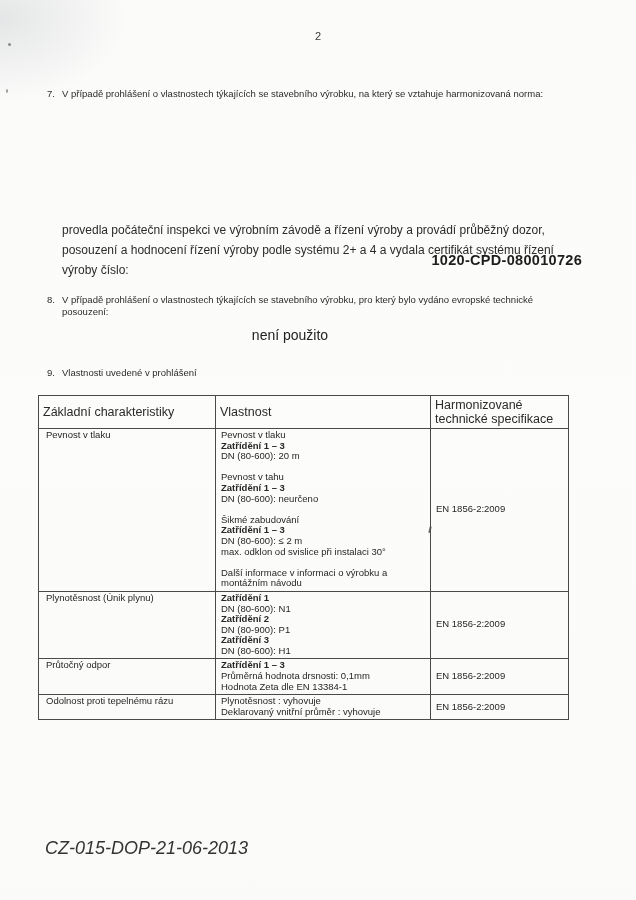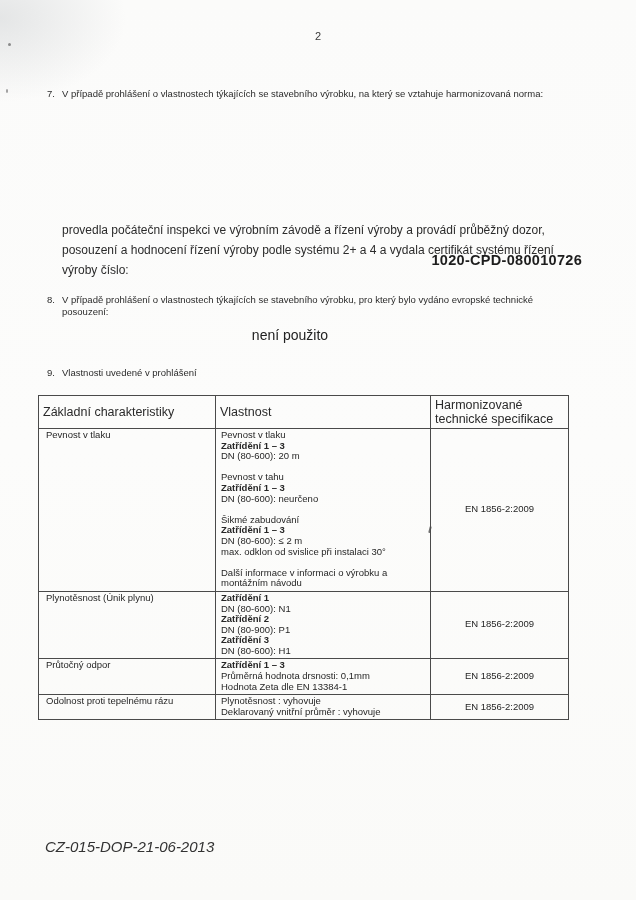--- a/index.html
+++ b/index.html
@@ -55,27 +55,27 @@
     border: 1px solid #4a4a4a;
     font-weight: normal; font-size: 12.5px; line-height: 14px;
     text-align: left; vertical-align: middle;
     height: 32px; padding: 2px 4px; color: #2a2a2a;
   }
   table.props td {
     border: 1px solid #4a4a4a;
     vertical-align: top; padding: 1px 5px 2px 5px;
   }
   table.props td.char { padding-left: 7px; }
-  table.props td.spec { text-align: center; vertical-align: middle; }
+  table.props td.spec { text-align: left; vertical-align: middle; }
   .prop-line { min-height: 10.6px; }
   .prop-line.bold { font-weight: bold; }
   .prop-line.gap { height: 9px; }
   .doc-code {
     position: absolute; top: 838px; left: 45px;
-    font-style: italic; font-size: 15px; color: #333;
+    font-style: italic; font-size: 18px; color: #333;
   }
   .speck { position: absolute; background: #8a8a8a; border-radius: 50%; }
   .speck.s1 { left: 8px; top: 43px; width: 3px; height: 3px; }
   .speck.s2 { left: 6px; top: 89px; width: 2px; height: 4px; background:#9a9a9a; }
   .speck.s3 { left: 429px; top: 526px; width: 1.5px; height: 7px; transform: rotate(14deg); background:#6f6f6f; border-radius: 1px; }
 </style>
 </head>
 <body>
 
 <div class="page">

